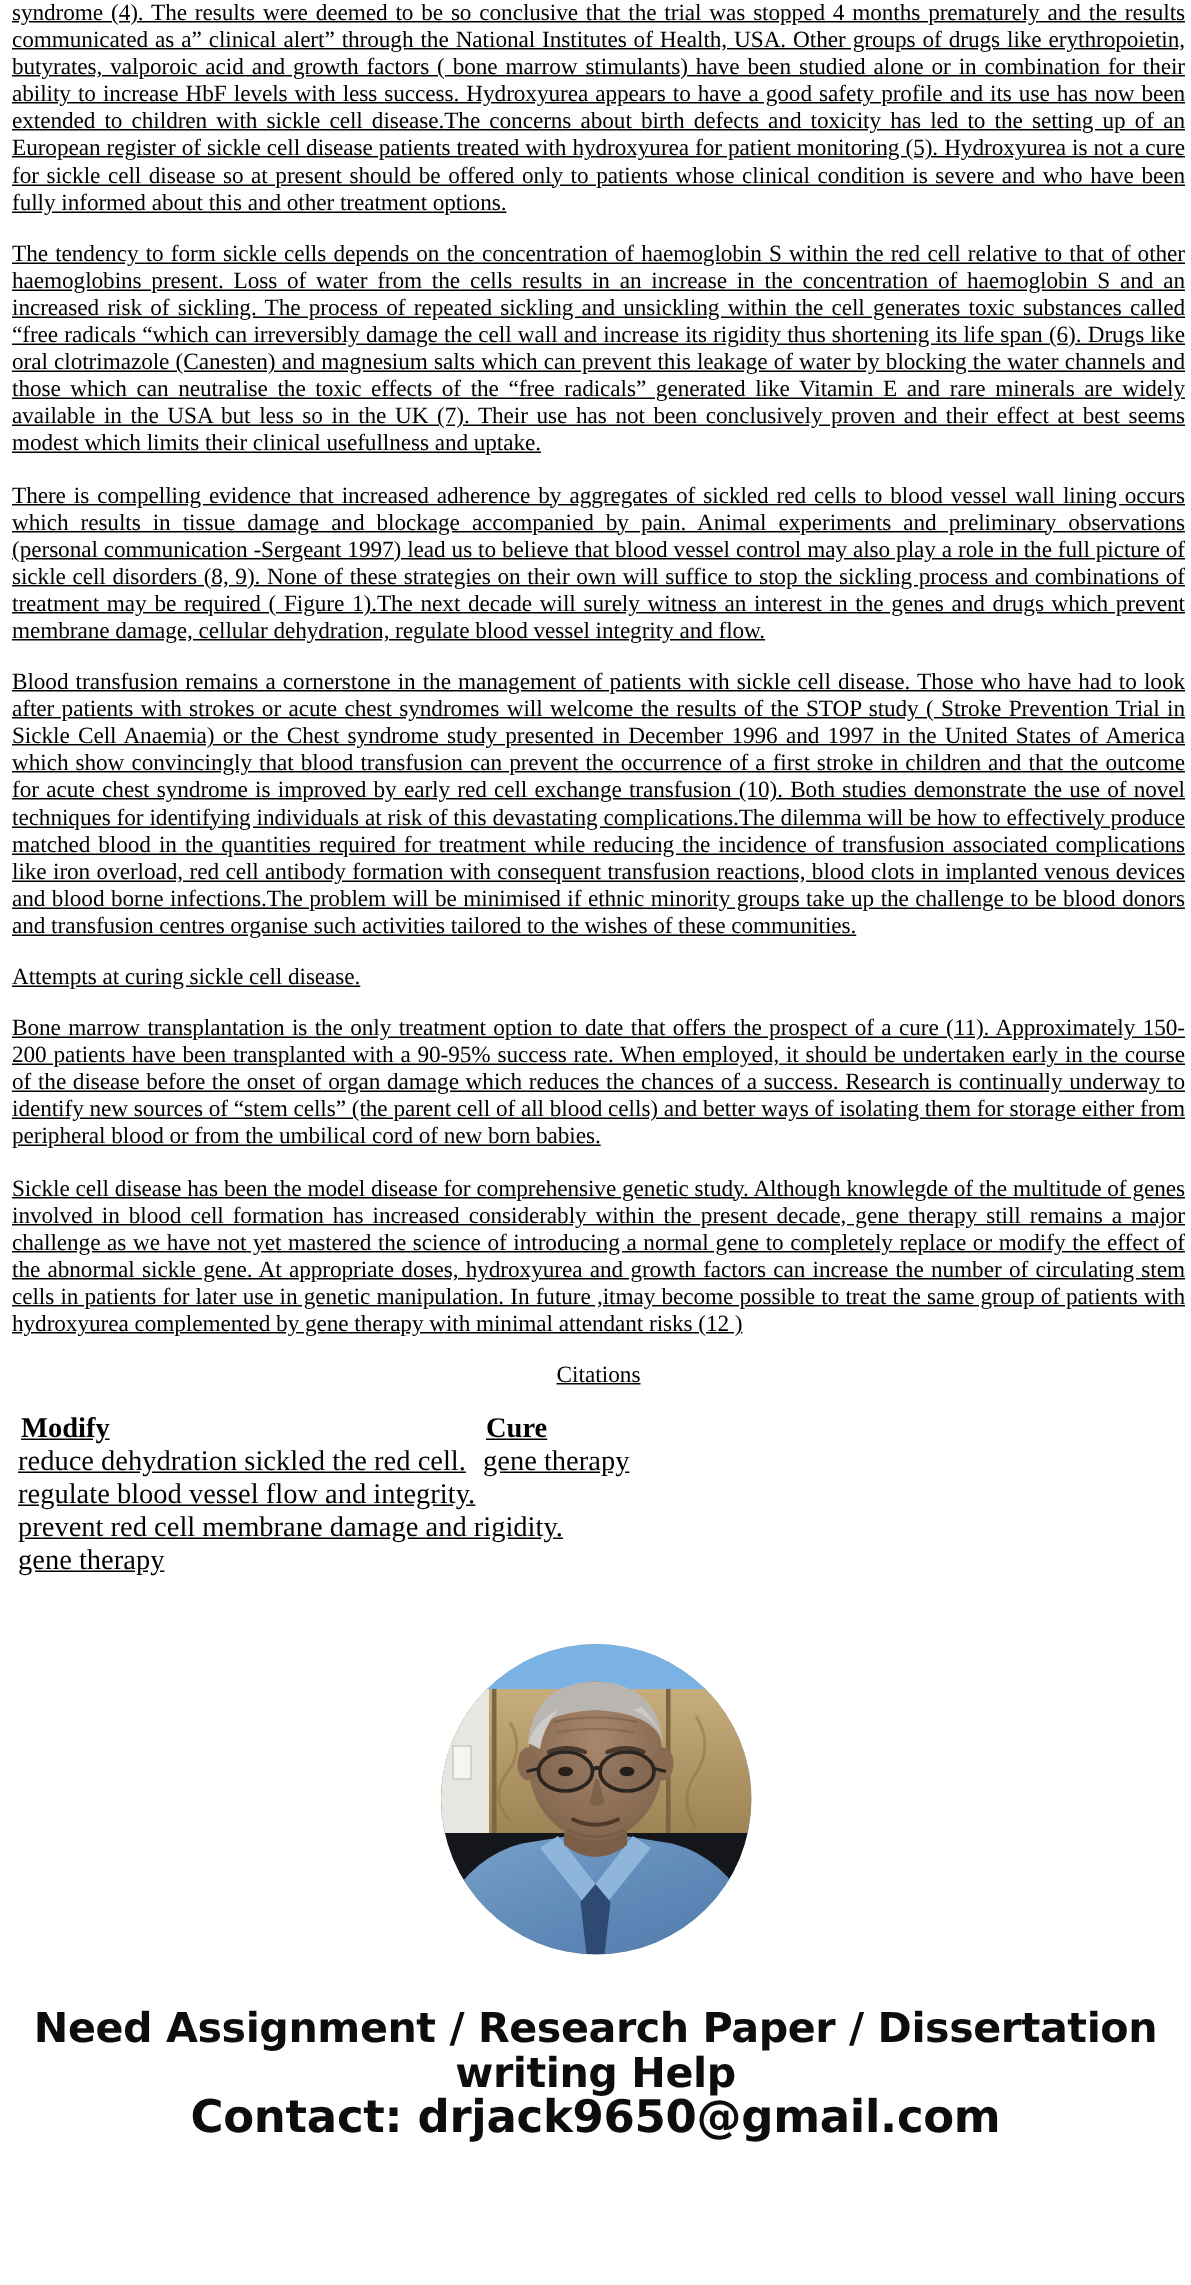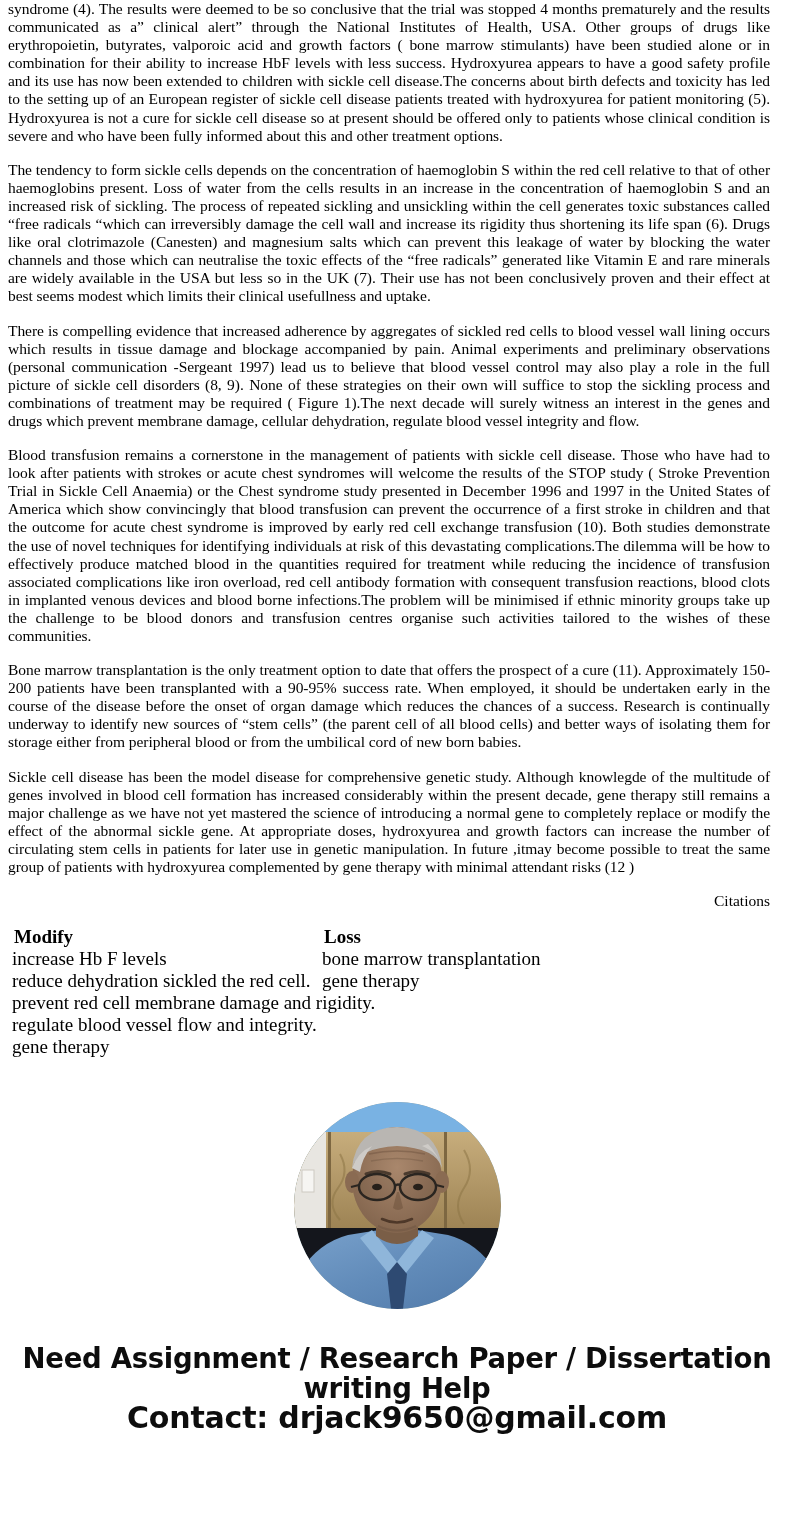--- a/index.html
+++ b/index.html
@@ -18,22 +18,23 @@
   }
 
   #page {
     width: 794px;
     position: relative;
     box-sizing: border-box;
   }
 
   
   .article {
-    padding: 0 24px 0 8px;
+    padding: 0 4px 0 8px;
     box-sizing: border-box;
+    text-decoration: underline;
   }
 
   p.para {
     font-size: 15.5px;
     line-height: 18.1px;
     text-align: justify;
     text-align-last: left;
     margin: 0 0 16px 0;
     letter-spacing: -0.05px;
     word-spacing: 0px;
@@ -44,21 +45,21 @@
   }
   p.para.plain {
     text-align: left;
   }
 
   
   .citations-label {
     font-size: 15.5px;
     line-height: 18px;
     margin: 0 0 16px 0;
-    text-align: right;
+    text-align: center;
   }
 
   
   table.treat-table {
     border-collapse: collapse;
     border-spacing: 0;
     margin: 0 0 0 2px;
     width: 640px;
     table-layout: fixed;
   }
@@ -127,51 +128,48 @@
 <body>
 
 <div id="page">
 
   <div class="article">
 
     <p class="para first">syndrome (4). The results were deemed to be so conclusive that the trial was stopped 4 months prematurely and the results communicated as a” clinical alert” through the National Institutes of Health, USA. Other groups of drugs like erythropoietin, butyrates, valporoic acid and growth factors ( bone marrow stimulants) have been studied alone or in combination for their ability to increase HbF levels with less success. Hydroxyurea appears to have a good safety profile and its use has now been extended to children with sickle cell disease.The concerns about birth defects and toxicity has led to the setting up of an European register of sickle cell disease patients treated with hydroxyurea for patient monitoring (5). Hydroxyurea is not a cure for sickle cell disease so at present should be offered only to patients whose clinical condition is severe and who have been fully informed about this and other treatment options.</p>
     <p class="para">The tendency to form sickle cells depends on the concentration of haemoglobin S within the red cell relative to that of other haemoglobins present. Loss of water from the cells results in an increase in the concentration of haemoglobin S and an increased risk of sickling. The process of repeated sickling and unsickling within the cell generates toxic substances called “free radicals “which can irreversibly damage the cell wall and increase its rigidity thus shortening its life span (6). Drugs like oral clotrimazole (Canesten) and magnesium salts which can prevent this leakage of water by blocking the water channels and those which can neutralise the toxic effects of the “free radicals” generated like Vitamin E and rare minerals are widely available in the USA but less so in the UK (7). Their use has not been conclusively proven and their effect at best seems modest which limits their clinical usefullness and uptake.</p>
     <p class="para">There is compelling evidence that increased adherence by aggregates of sickled red cells to blood vessel wall lining occurs which results in tissue damage and blockage accompanied by pain. Animal experiments and preliminary observations (personal communication -Sergeant 1997) lead us to believe that blood vessel control may also play a role in the full picture of sickle cell disorders (8, 9). None of these strategies on their own will suffice to stop the sickling process and combinations of treatment may be required ( Figure 1).The next decade will surely witness an interest in the genes and drugs which prevent membrane damage, cellular dehydration, regulate blood vessel integrity and flow.</p>
     <p class="para">Blood transfusion remains a cornerstone in the management of patients with sickle cell disease. Those who have had to look after patients with strokes or acute chest syndromes will welcome the results of the STOP study ( Stroke Prevention Trial in Sickle Cell Anaemia) or the Chest syndrome study presented in December 1996 and 1997 in the United States of America which show convincingly that blood transfusion can prevent the occurrence of a first stroke in children and that the outcome for acute chest syndrome is improved by early red cell exchange transfusion (10). Both studies demonstrate the use of novel techniques for identifying individuals at risk of this devastating complications.The dilemma will be how to effectively produce matched blood in the quantities required for treatment while reducing the incidence of transfusion associated complications like iron overload, red cell antibody formation with consequent transfusion reactions, blood clots in implanted venous devices and blood borne infections.The problem will be minimised if ethnic minority groups take up the challenge to be blood donors and transfusion centres organise such activities tailored to the wishes of these communities.</p>
+    <p class="para plain">Attempts at curing sickle cell disease.</p>
     <p class="para">Bone marrow transplantation is the only treatment option to date that offers the prospect of a cure (11). Approximately 150-200 patients have been transplanted with a 90-95% success rate. When employed, it should be undertaken early in the course of the disease before the onset of organ damage which reduces the chances of a success. Research is continually underway to identify new sources of “stem cells” (the parent cell of all blood cells) and better ways of isolating them for storage either from peripheral blood or from the umbilical cord of new born babies.</p>
     <p class="para">Sickle cell disease has been the model disease for comprehensive genetic study. Although knowlegde of the multitude of genes involved in blood cell formation has increased considerably within the present decade, gene therapy still remains a major challenge as we have not yet mastered the science of introducing a normal gene to completely replace or modify the effect of the abnormal sickle gene. At appropriate doses, hydroxyurea and growth factors can increase the number of circulating stem cells in patients for later use in genetic manipulation. In future ,itmay become possible to treat the same group of patients with hydroxyurea complemented by gene therapy with minimal attendant risks (12 )</p>
 
     <div class="citations-label">Citations</div>
 
     <table class="treat-table">
       <colgroup>
           <col class="c1">
           <col class="c2">
         </colgroup>
       <thead>
         <tr>
           <th>Modify</th>
-          <th>Loss</th>
+          <th>Cure</th>
         </tr>
       </thead>
       <tbody>
         <tr>
-          <td>increase Hb F levels</td>
-          <td>bone marrow transplantation</td>
-        </tr>
-        <tr>
           <td>reduce dehydration sickled the red cell.</td>
           <td>gene therapy</td>
         </tr>
         <tr>
+          <td>regulate blood vessel flow and integrity.</td>
+          <td class="empty"></td>
+        </tr>
+        <tr>
           <td>prevent red cell membrane damage and rigidity.</td>
-          <td class="empty"></td>
-        </tr>
-        <tr>
-          <td>regulate blood vessel flow and integrity.</td>
           <td class="empty"></td>
         </tr>
         <tr>
           <td>gene therapy</td>
           <td class="empty"></td>
         </tr>
       </tbody>
     </table>
 
   </div>

